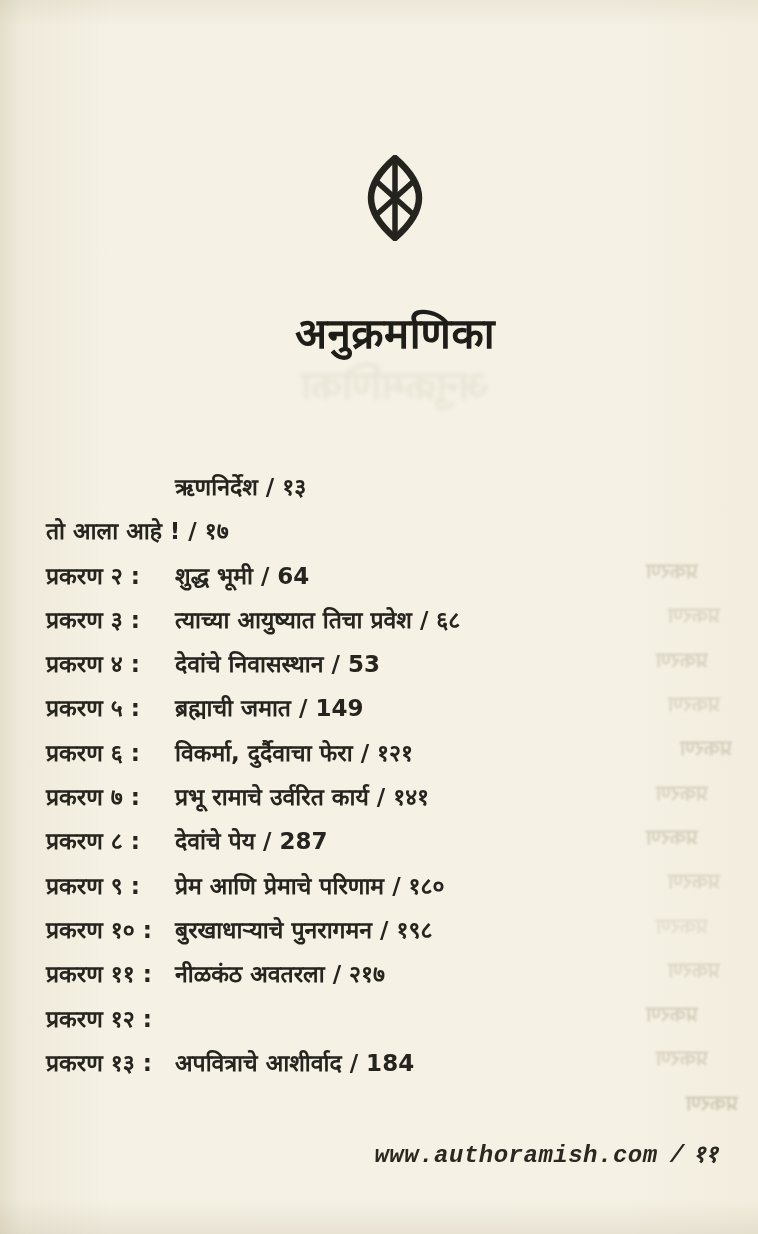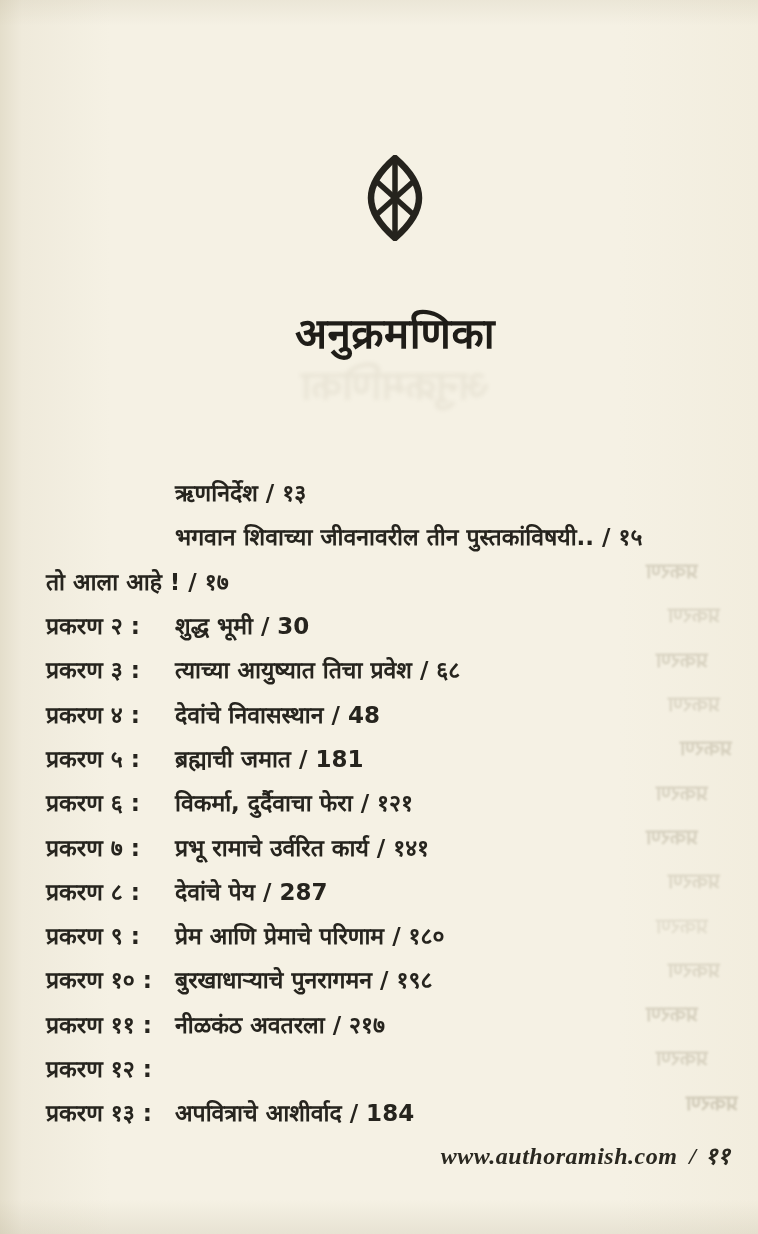--- a/index.html
+++ b/index.html
@@ -30,21 +30,21 @@
     letter-spacing:0.5px;color:#1f1d18;
   }
   .title-ghost{
     position:absolute;top:356px;left:0;width:100%;
     text-align:center;font-size:40px;font-weight:700;
     color:#8a8064;opacity:0.10;filter:blur(2px);
     transform:scaleX(-1);pointer-events:none;
   }
   
   .toc{position:absolute;top:470px;left:46px;width:668px;}
-  .row{display:flex;align-items:center;height:44.3px;}
+  .row{display:flex;align-items:flex-start;height:44.3px;}
   .row .label{
     flex:none;width:129px;font-size:23px;font-weight:600;
     white-space:nowrap;color:#26241e;
   }
   .row .text{
     flex:1;font-size:23px;font-weight:600;white-space:nowrap;
     color:#26241e;
   }
   
   .ghost-col{
@@ -56,22 +56,22 @@
     font-size:21px;font-weight:700;color:#857c60;
     opacity:0.26;filter:blur(1.3px);transform:scaleX(-1);
   }
   .ghost:nth-child(2n){padding-right:22px;opacity:0.20;}
   .ghost:nth-child(3n){padding-right:10px;opacity:0.24;}
   .ghost:nth-child(5){padding-right:34px;}
   .ghost:nth-child(9){opacity:0.14;}
   .ghost:nth-child(13){opacity:0.30;padding-right:40px;}
   
   .footer{
-    position:absolute;top:1142px;right:60px;
-    font-family:Liberation Serif, serif;
+    position:absolute;top:1142px;right:72px;
+    font-family:Liberation Mono, monospace;
     font-style:italic;font-weight:600;font-size:24px;line-height:28px;
     color:#2a2820;display:flex;align-items:baseline;
   }
   .footer .site{letter-spacing:0.5px;}
   .footer .sep{margin:0 9px 0 12px;}
 </style>
 </head>
 <body>
 
 <div class="page">
@@ -87,41 +87,37 @@
 
   <h1 class="title">अनुक्रमणिका</h1>
   <div class="title-ghost">अनुक्रमणिका</div>
 
   <div class="toc">
     <div class="row">
       <span class="label"></span>
       <span class="text">ऋणनिर्देश / १३</span>
     </div>
     <div class="row">
-      <span class="label"></span>
-      <span class="text">भगवान शिवाच्या जीवनावरील तीन पुस्तकांविषयी.. / १५</span>
-    </div>
-    <div class="row">
       <span class="text">तो आला आहे ! / १७</span>
     </div>
     <div class="row">
       <span class="label">प्रकरण २ :</span>
-      <span class="text">शुद्ध भूमी / 30</span>
+      <span class="text">शुद्ध भूमी / 64</span>
     </div>
     <div class="row">
       <span class="label">प्रकरण ३ :</span>
       <span class="text">त्याच्या आयुष्यात तिचा प्रवेश / ६८</span>
     </div>
     <div class="row">
       <span class="label">प्रकरण ४ :</span>
-      <span class="text">देवांचे निवासस्थान / 48</span>
+      <span class="text">देवांचे निवासस्थान / 53</span>
     </div>
     <div class="row">
       <span class="label">प्रकरण ५ :</span>
-      <span class="text">ब्रह्माची जमात / 181</span>
+      <span class="text">ब्रह्माची जमात / 149</span>
     </div>
     <div class="row">
       <span class="label">प्रकरण ६ :</span>
       <span class="text">विकर्मा, दुर्दैवाचा फेरा / १२१</span>
     </div>
     <div class="row">
       <span class="label">प्रकरण ७ :</span>
       <span class="text">प्रभू रामाचे उर्वरित कार्य / १४१</span>
     </div>
     <div class="row">

